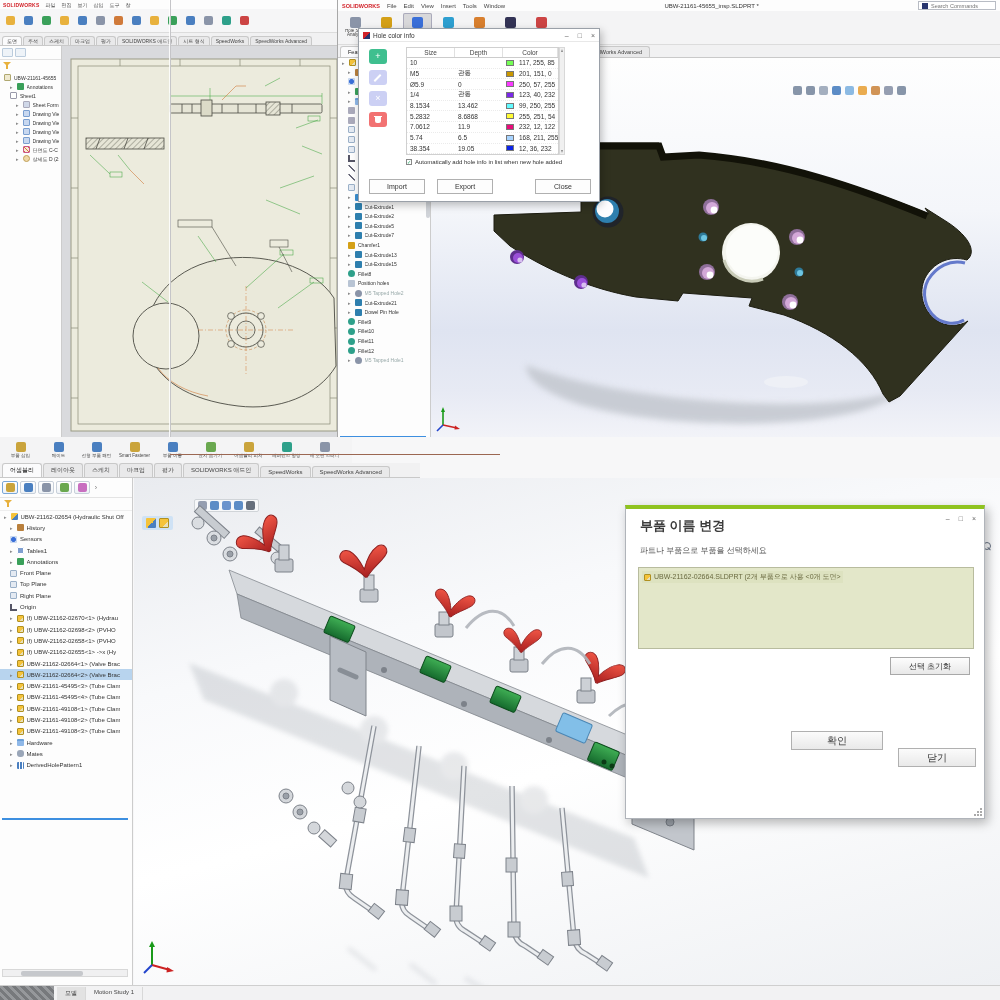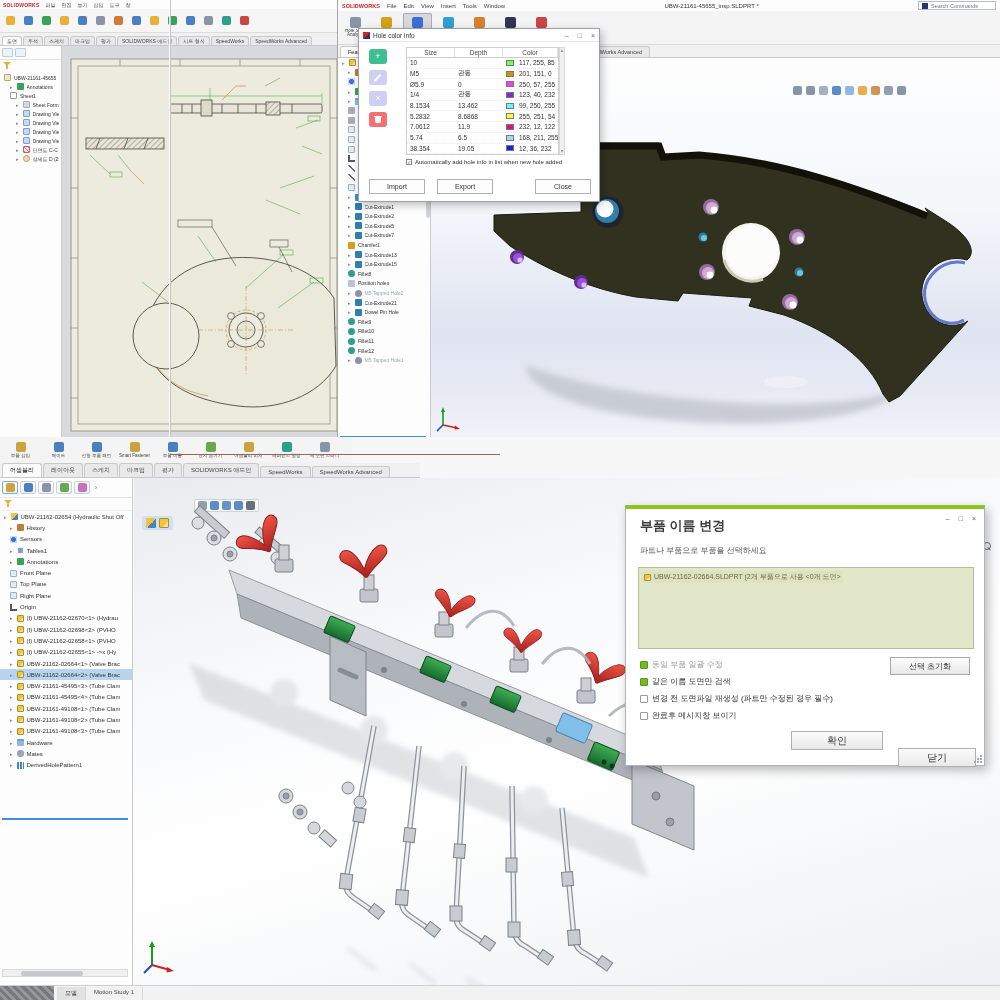--- a/index.html
+++ b/index.html
@@ -150,21 +150,21 @@
 .c-float{position:absolute;left:60px;top:21px;display:flex;gap:3px;align-items:center;background:#f7f8fa;border:1px solid #d0d4d8;border-radius:2px;padding:1px 3px}
 .c-crumb{position:absolute;left:8px;top:38px;display:flex;gap:3px;align-items:center;background:#cfe2f5;border-radius:2px;padding:2px 4px}
 .c-crumb .tico{width:10px;height:10px}
 .c-mag{position:absolute;right:8px;top:64px}
 .c-bottombar{position:absolute;left:0;bottom:0;width:1000px;height:15px;background:#f2f2f3;border-top:1px solid #cfcfcf;display:flex;align-items:center;font-size:6px}
 .c-darktab{width:54px;height:14px;background:repeating-linear-gradient(45deg,#77797c 0 3px,#96989b 3px 6px);margin-right:3px}
 .c-bottombar .stab{padding:2px 8px;border-right:1px solid #d8d8d8;color:#444}
 .c-bottombar .stab.active{background:#e2e2e2}
 
 
-.dlgRen{left:625px;top:505px;width:360px;height:261px;background:#fff;border:1px solid #b0b4ba;border-top:4px solid #8fc31f;box-shadow:3px 4px 10px rgba(0,0,0,.28);z-index:50}
+.dlgRen{left:625px;top:505px;width:360px;height:314px;background:#fff;border:1px solid #b0b4ba;border-top:4px solid #8fc31f;box-shadow:3px 4px 10px rgba(0,0,0,.28);z-index:50}
 .dr-title{font-size:13px;font-weight:bold;color:#3c3c3c;padding:8px 0 0 14px}
 .dr-btns{position:absolute;right:8px;top:6px}
 .dr-sub{font-size:8px;color:#555;padding:10px 0 0 14px}
 .dr-list{position:absolute;left:12px;top:58px;width:336px;height:82px;background:#e3e7c9;border:1px solid #b8bc9e;padding:3px}
 .dr-item{display:flex;align-items:center;gap:3px;font-size:7px;color:#6a6a40;background:#dde2c0;padding:1px 2px;width:fit-content}
 .dr-reset{position:absolute;right:14px;top:148px;width:80px;height:18px;border:1px solid #a8a8a8;background:linear-gradient(#fdfdfd,#e8e8e8);font-size:8px;color:#333;display:flex;align-items:center;justify-content:center}
 .dr-checks{position:absolute;left:14px;top:150px;display:flex;flex-direction:column;gap:6px;font-size:8px;color:#333}
 .dr-checks .crow{display:flex;align-items:center;gap:4px}
 .dr-checks .box{width:8px;height:8px;border:1px solid #999;background:#fff;border-radius:1px;flex:none}
 .dr-checks .crow.on .box{background:#76b82a;border-color:#5a9a1a}
@@ -1265,40 +1265,18 @@
       <span>×</span>
     </div>
     <div class="dr-sub">파트나 부품으로 부품을 선택하세요</div>
     <div class="dr-list">
       <div class="dr-item">
         <span class="tico tico-part"></span>
         <span>UBW-21162-02664.SLDPRT (2개 부품으로 사용 &lt;0개 도면&gt;</span>
       </div>
     </div>
     <div class="dr-reset">선택 초기화</div>
-    <div class="dr-checks">
-
-        <div class="crow dim on">
-          <span class="box"></span>
-          <span>동일 부품 일괄 수정</span>
-        </div>
-
-        <div class="crow on">
-          <span class="box"></span>
-          <span>같은 이름 도면만 검색</span>
-        </div>
-
-        <div class="crow">
-          <span class="box"></span>
-          <span>변경 전 도면파일 재생성 (파트만 수정된 경우 필수)</span>
-        </div>
-
-        <div class="crow">
-          <span class="box"></span>
-          <span>완료후 메시지창 보이기</span>
-        </div>
-      </div>
     <div class="dr-btn dr-ok">확인</div>
     <div class="dr-btn dr-close">닫기</div>
     <div class="dr-grip"></div>
   </section>
 
 </div>
 
 </body></html>

